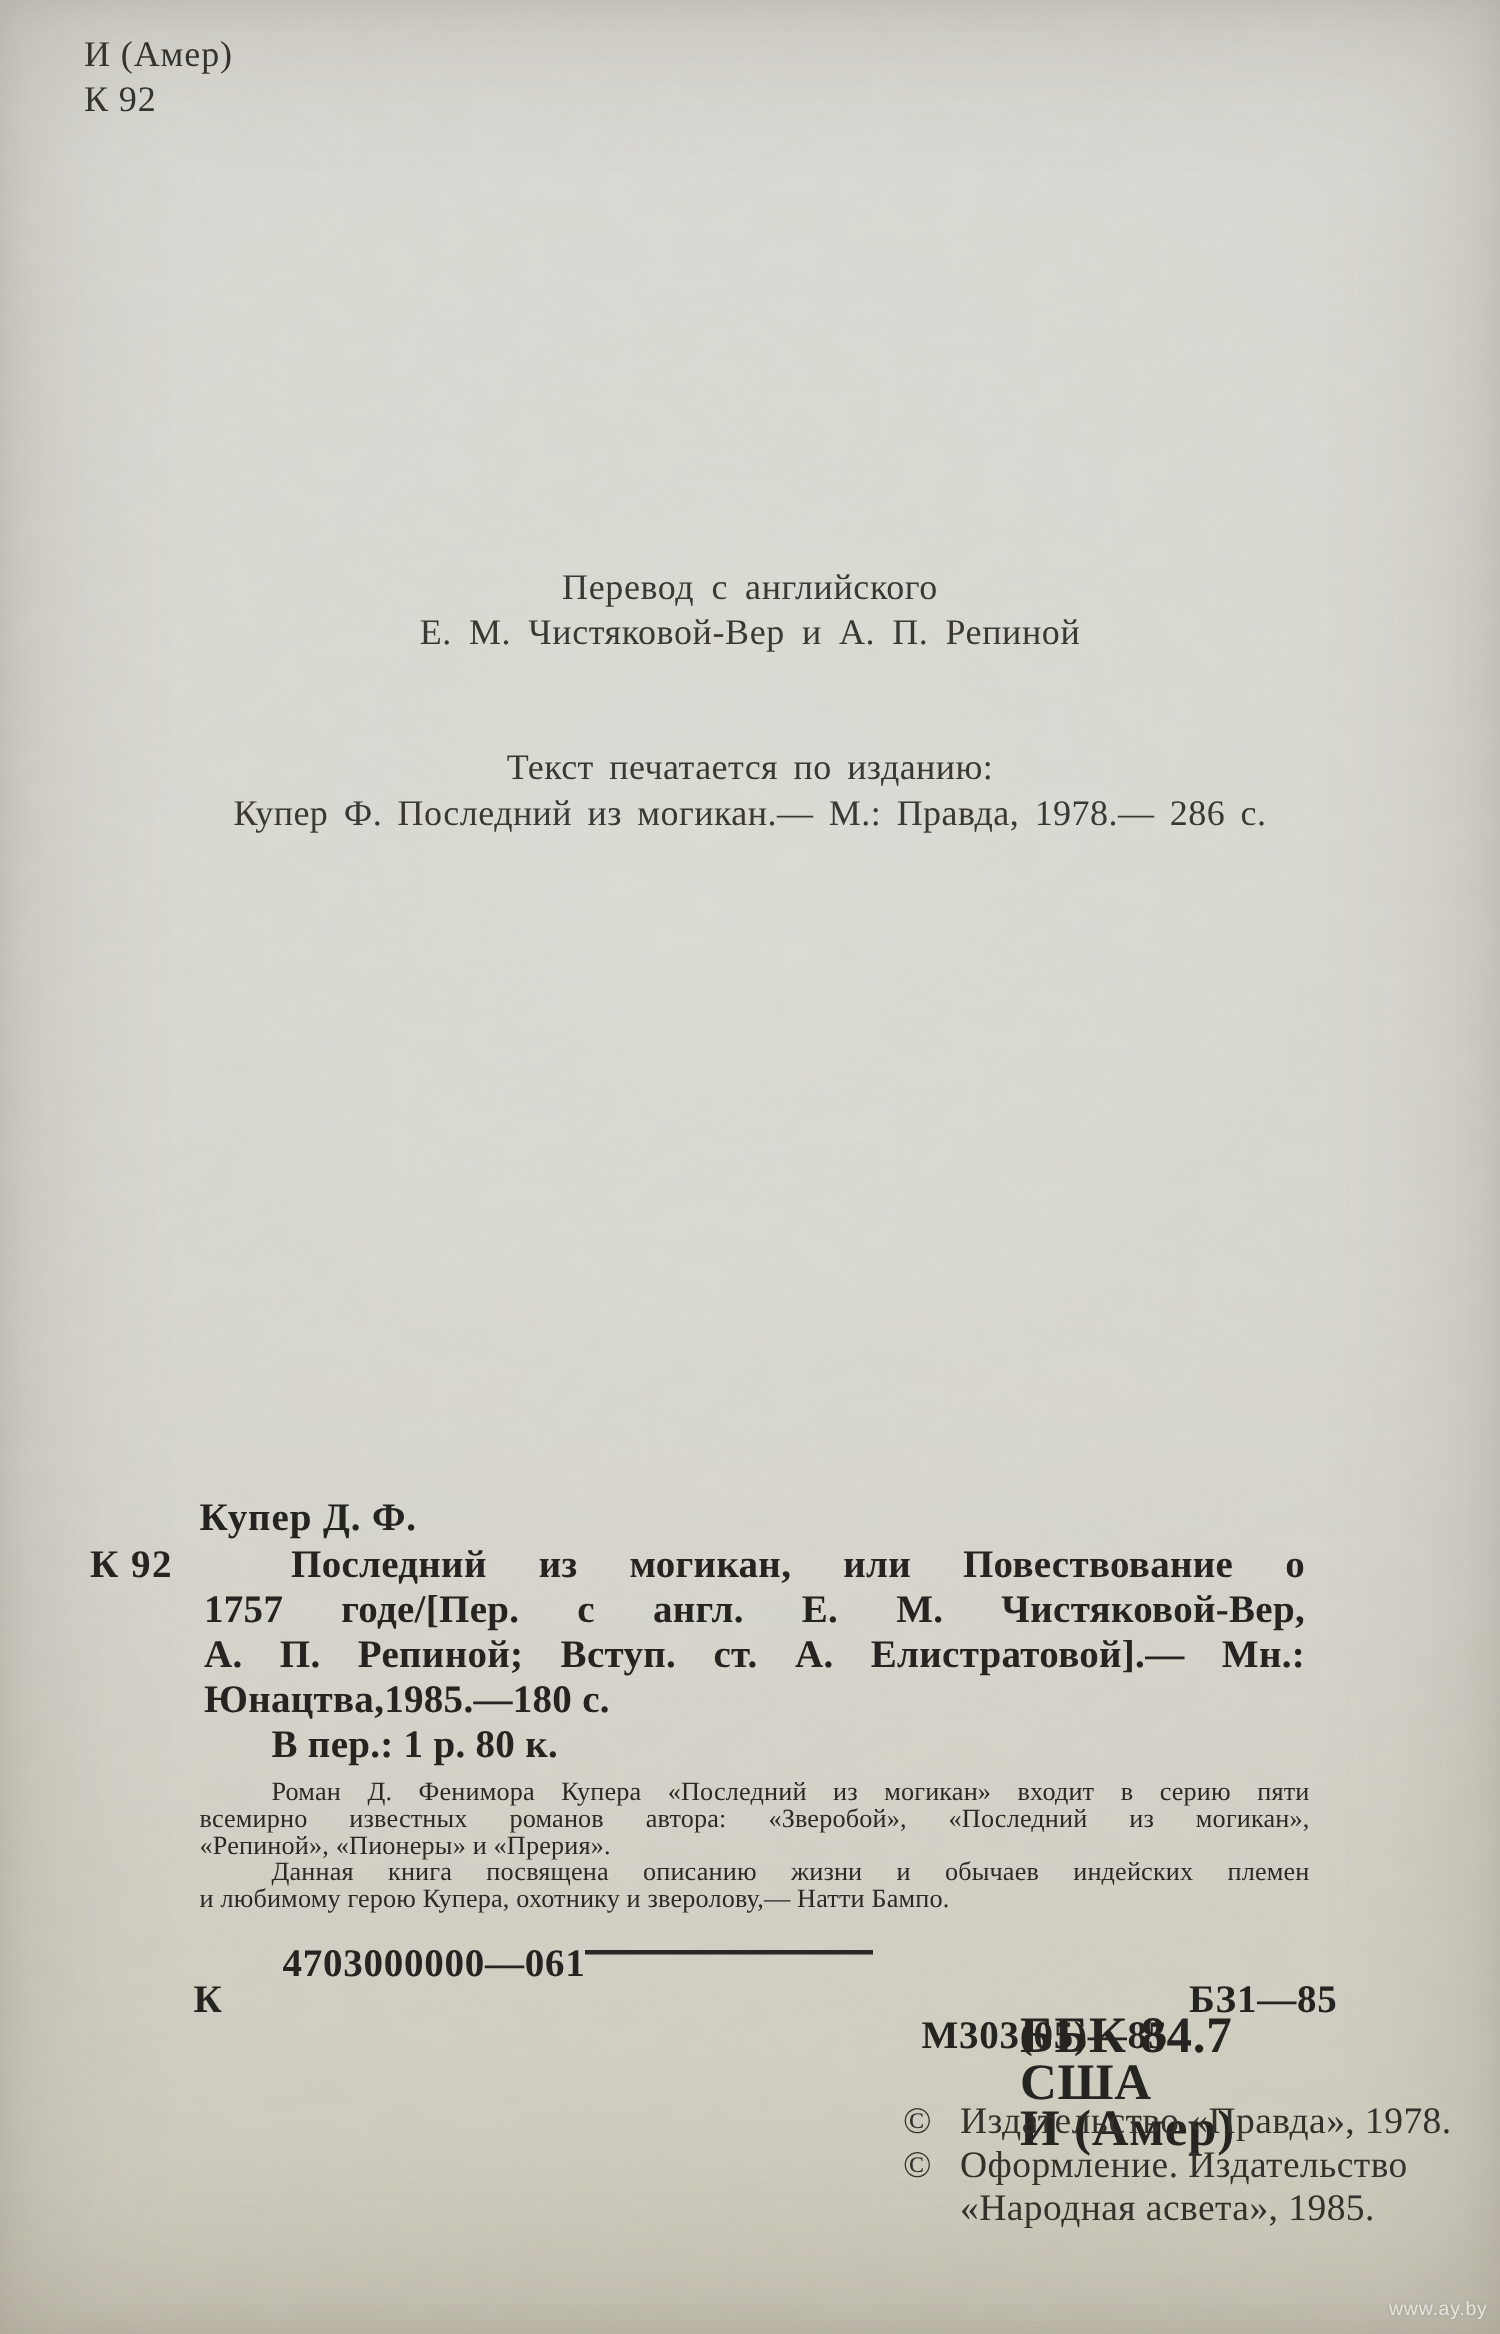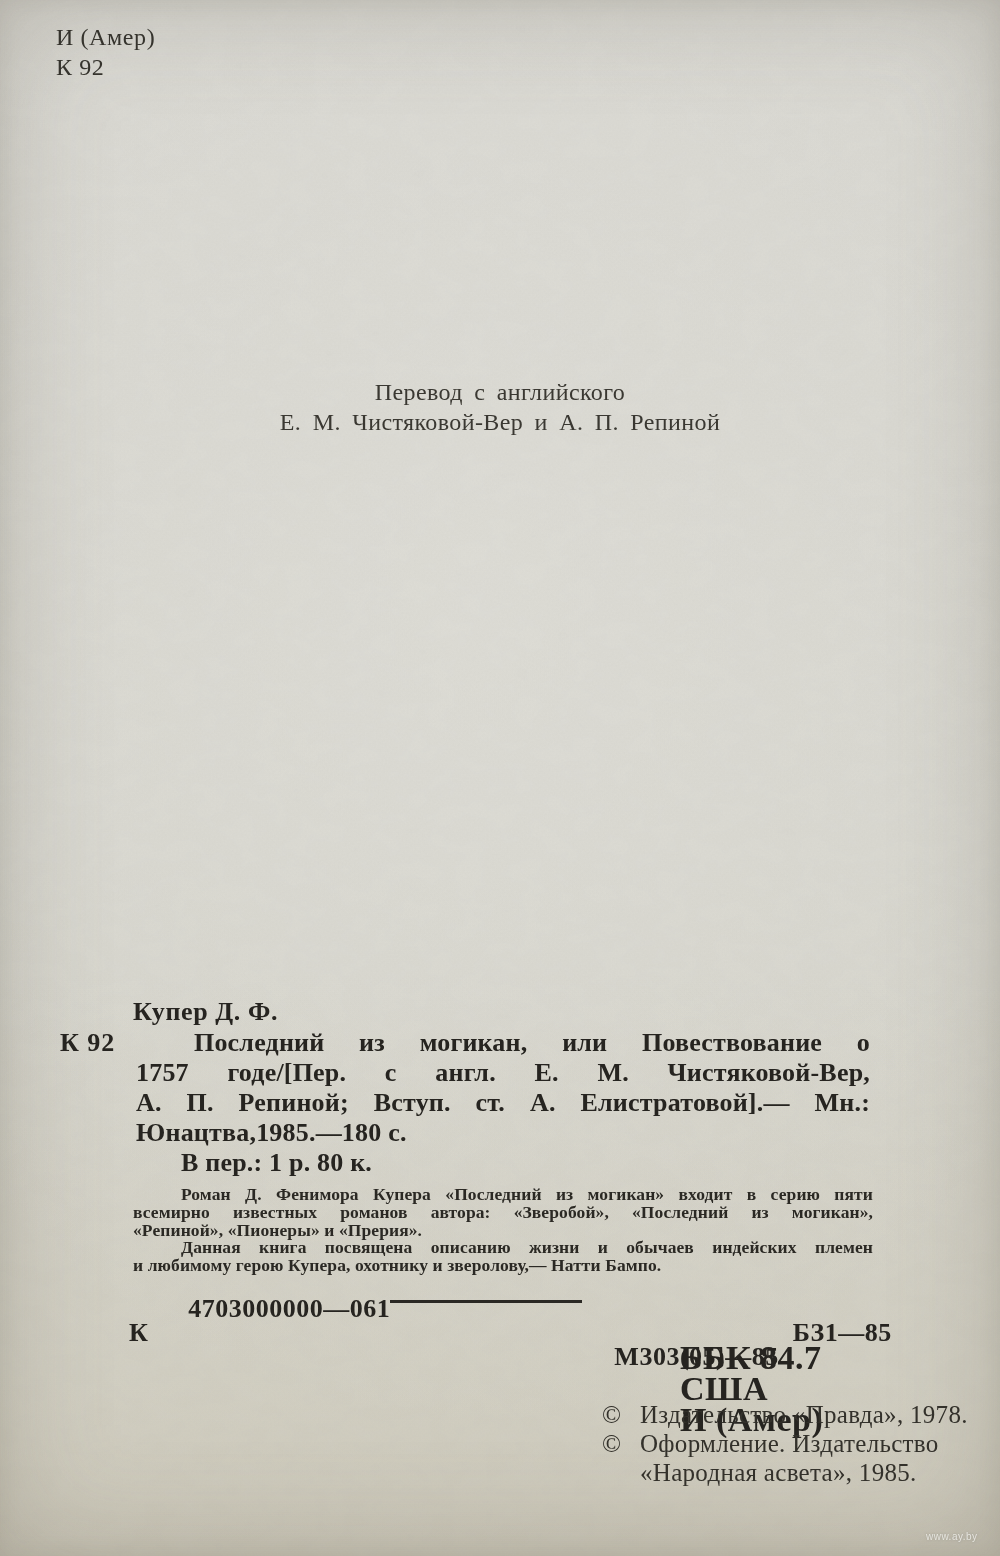--- a/index.html
+++ b/index.html
@@ -57,21 +57,21 @@
     font-size:26px;font-weight:700;line-height:30px;letter-spacing:.2px;color:#262420;
   }
   .cc-line{white-space:nowrap;}
   .cc-just{white-space:normal;text-align:justify;text-align-last:justify;}
   .cc-l0{padding-left:58px;}
   .cc-l4{padding-left:45px;}
 
   
   .annotation{
     position:absolute;left:133px;top:1186px;width:740px;
-    font-size:17.5px;font-weight:700;line-height:17.8px;letter-spacing:.1px;color:#2b2924;
+    font-size:17.5px;font-weight:400;line-height:17.8px;letter-spacing:.1px;color:#2b2924;
   }
   .an-just{text-align:justify;text-align-last:justify;}
   .an-ind{padding-left:48px;}
 
   
   .formula{
     position:absolute;left:129px;top:1296px;
     display:flex;align-items:center;gap:12px;
     font-size:26px;font-weight:700;color:#262420;letter-spacing:.5px;
   }
@@ -94,21 +94,21 @@
     font-size:25px;line-height:29px;letter-spacing:.3px;color:#33312b;
   }
   .cr-line{display:flex;gap:14px;white-space:nowrap;}
   .cr-sym{width:24px;flex:0 0 auto;}
   .cr-cont{padding-left:38px;white-space:nowrap;}
 
   
   .watermark{
     position:absolute;left:926px;top:1531px;
     font-family:"Liberation Sans","DejaVu Sans",sans-serif;
-    font-size:10px;letter-spacing:.5px;
+    font-size:13px;letter-spacing:.5px;
     color:rgba(252,252,248,.72);
     text-shadow:0 0 2px rgba(130,128,120,.55);
   }
 </style>
 </head>
 <body>
 
 <div class="page">
 
   <svg class="texture" width="1000" height="1556" xmlns="http://www.w3.org/2000/svg">
@@ -129,20 +129,24 @@
   <div class="class-index">
     <div>И  (Амер)</div>
     <div>К  92</div>
   </div>
 
   <div class="translation">
     <div>Перевод с английского</div>
     <div>Е. М. Чистяковой-Вер и А. П. Репиной</div>
   </div>
 
+  <div class="edition">
+    <div>Текст печатается по изданию:</div>
+    <div>Купер Ф. Последний из могикан.— М.: Правда, 1978.— 286 с.</div>
+  </div>
 
   <div class="cc-author">Купер Д. Ф.</div>
   <div class="cc-index">К 92</div>
   <div class="cc-body">
     <div class="cc-line cc-just cc-l0">Последний из могикан, или Повествование о</div>
     <div class="cc-line cc-just">1757 годе/[Пер. с англ. Е. М. Чистяковой-Вер,</div>
     <div class="cc-line cc-just">А. П. Репиной; Вступ. ст. А. Елистратовой].— Мн.:</div>
     <div class="cc-line">Юнацтва,1985.—180 с.</div>
     <div class="cc-line cc-l4">В пер.: 1 р. 80 к.</div>
   </div>

